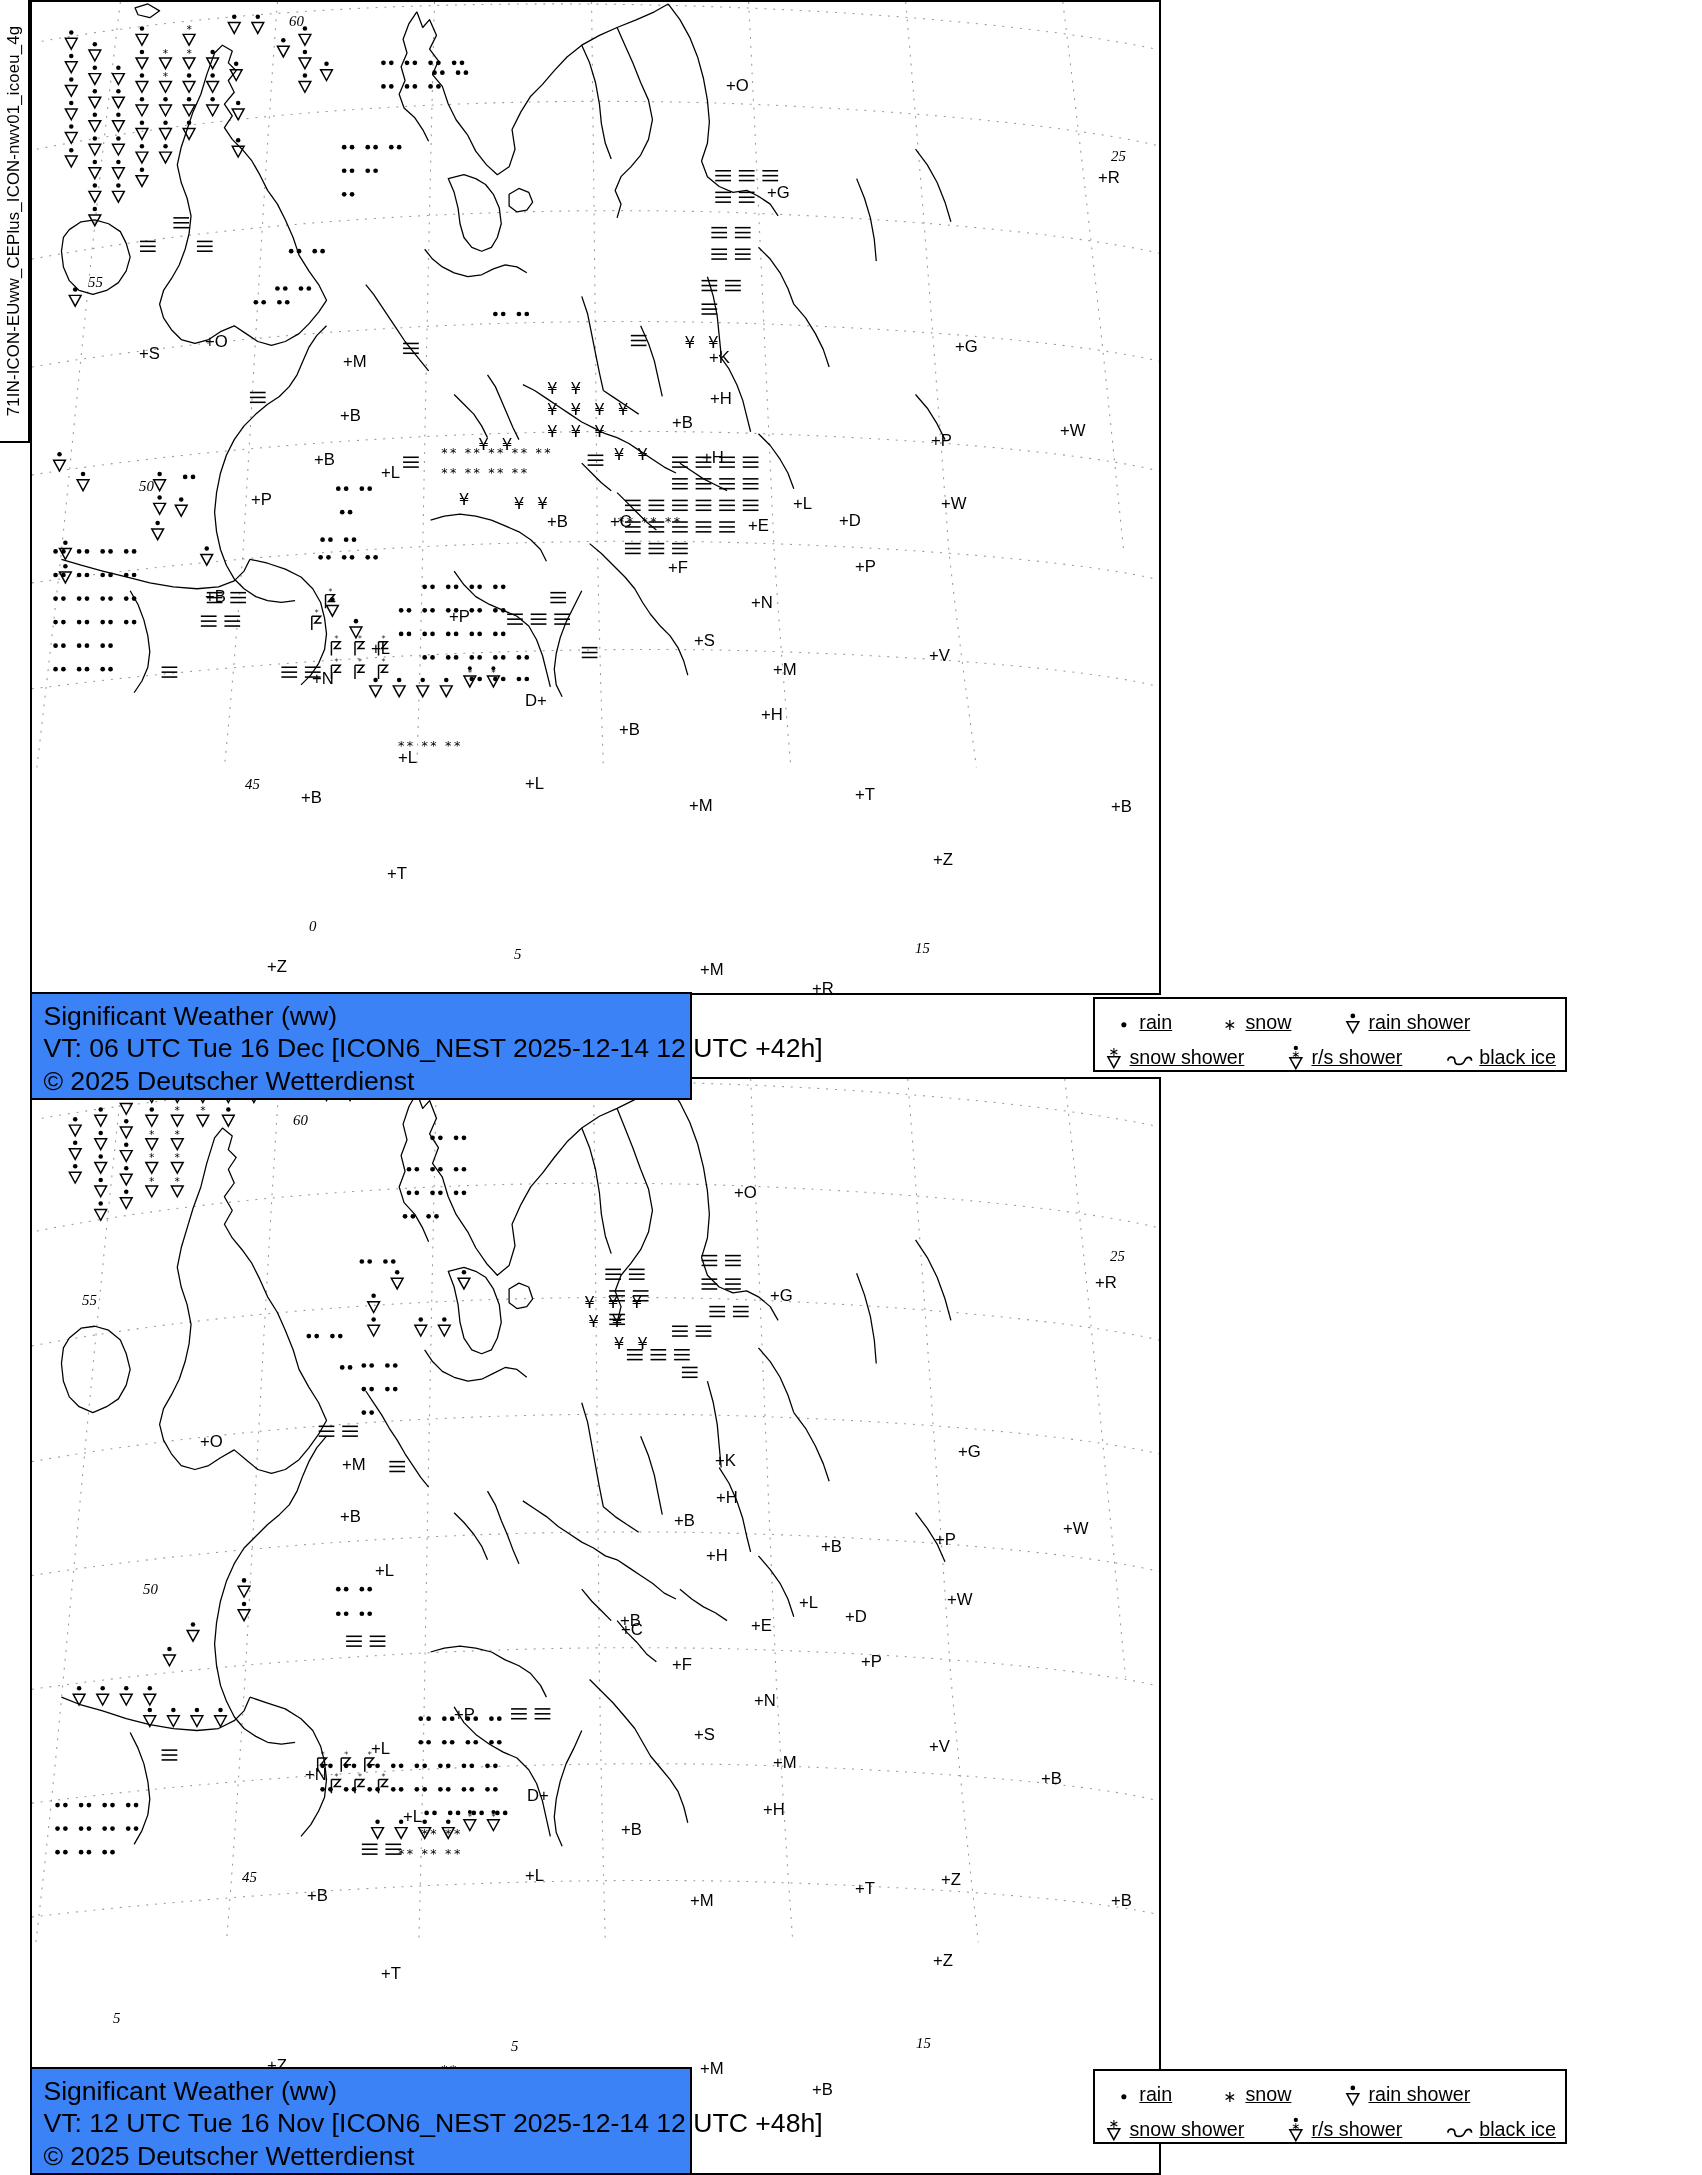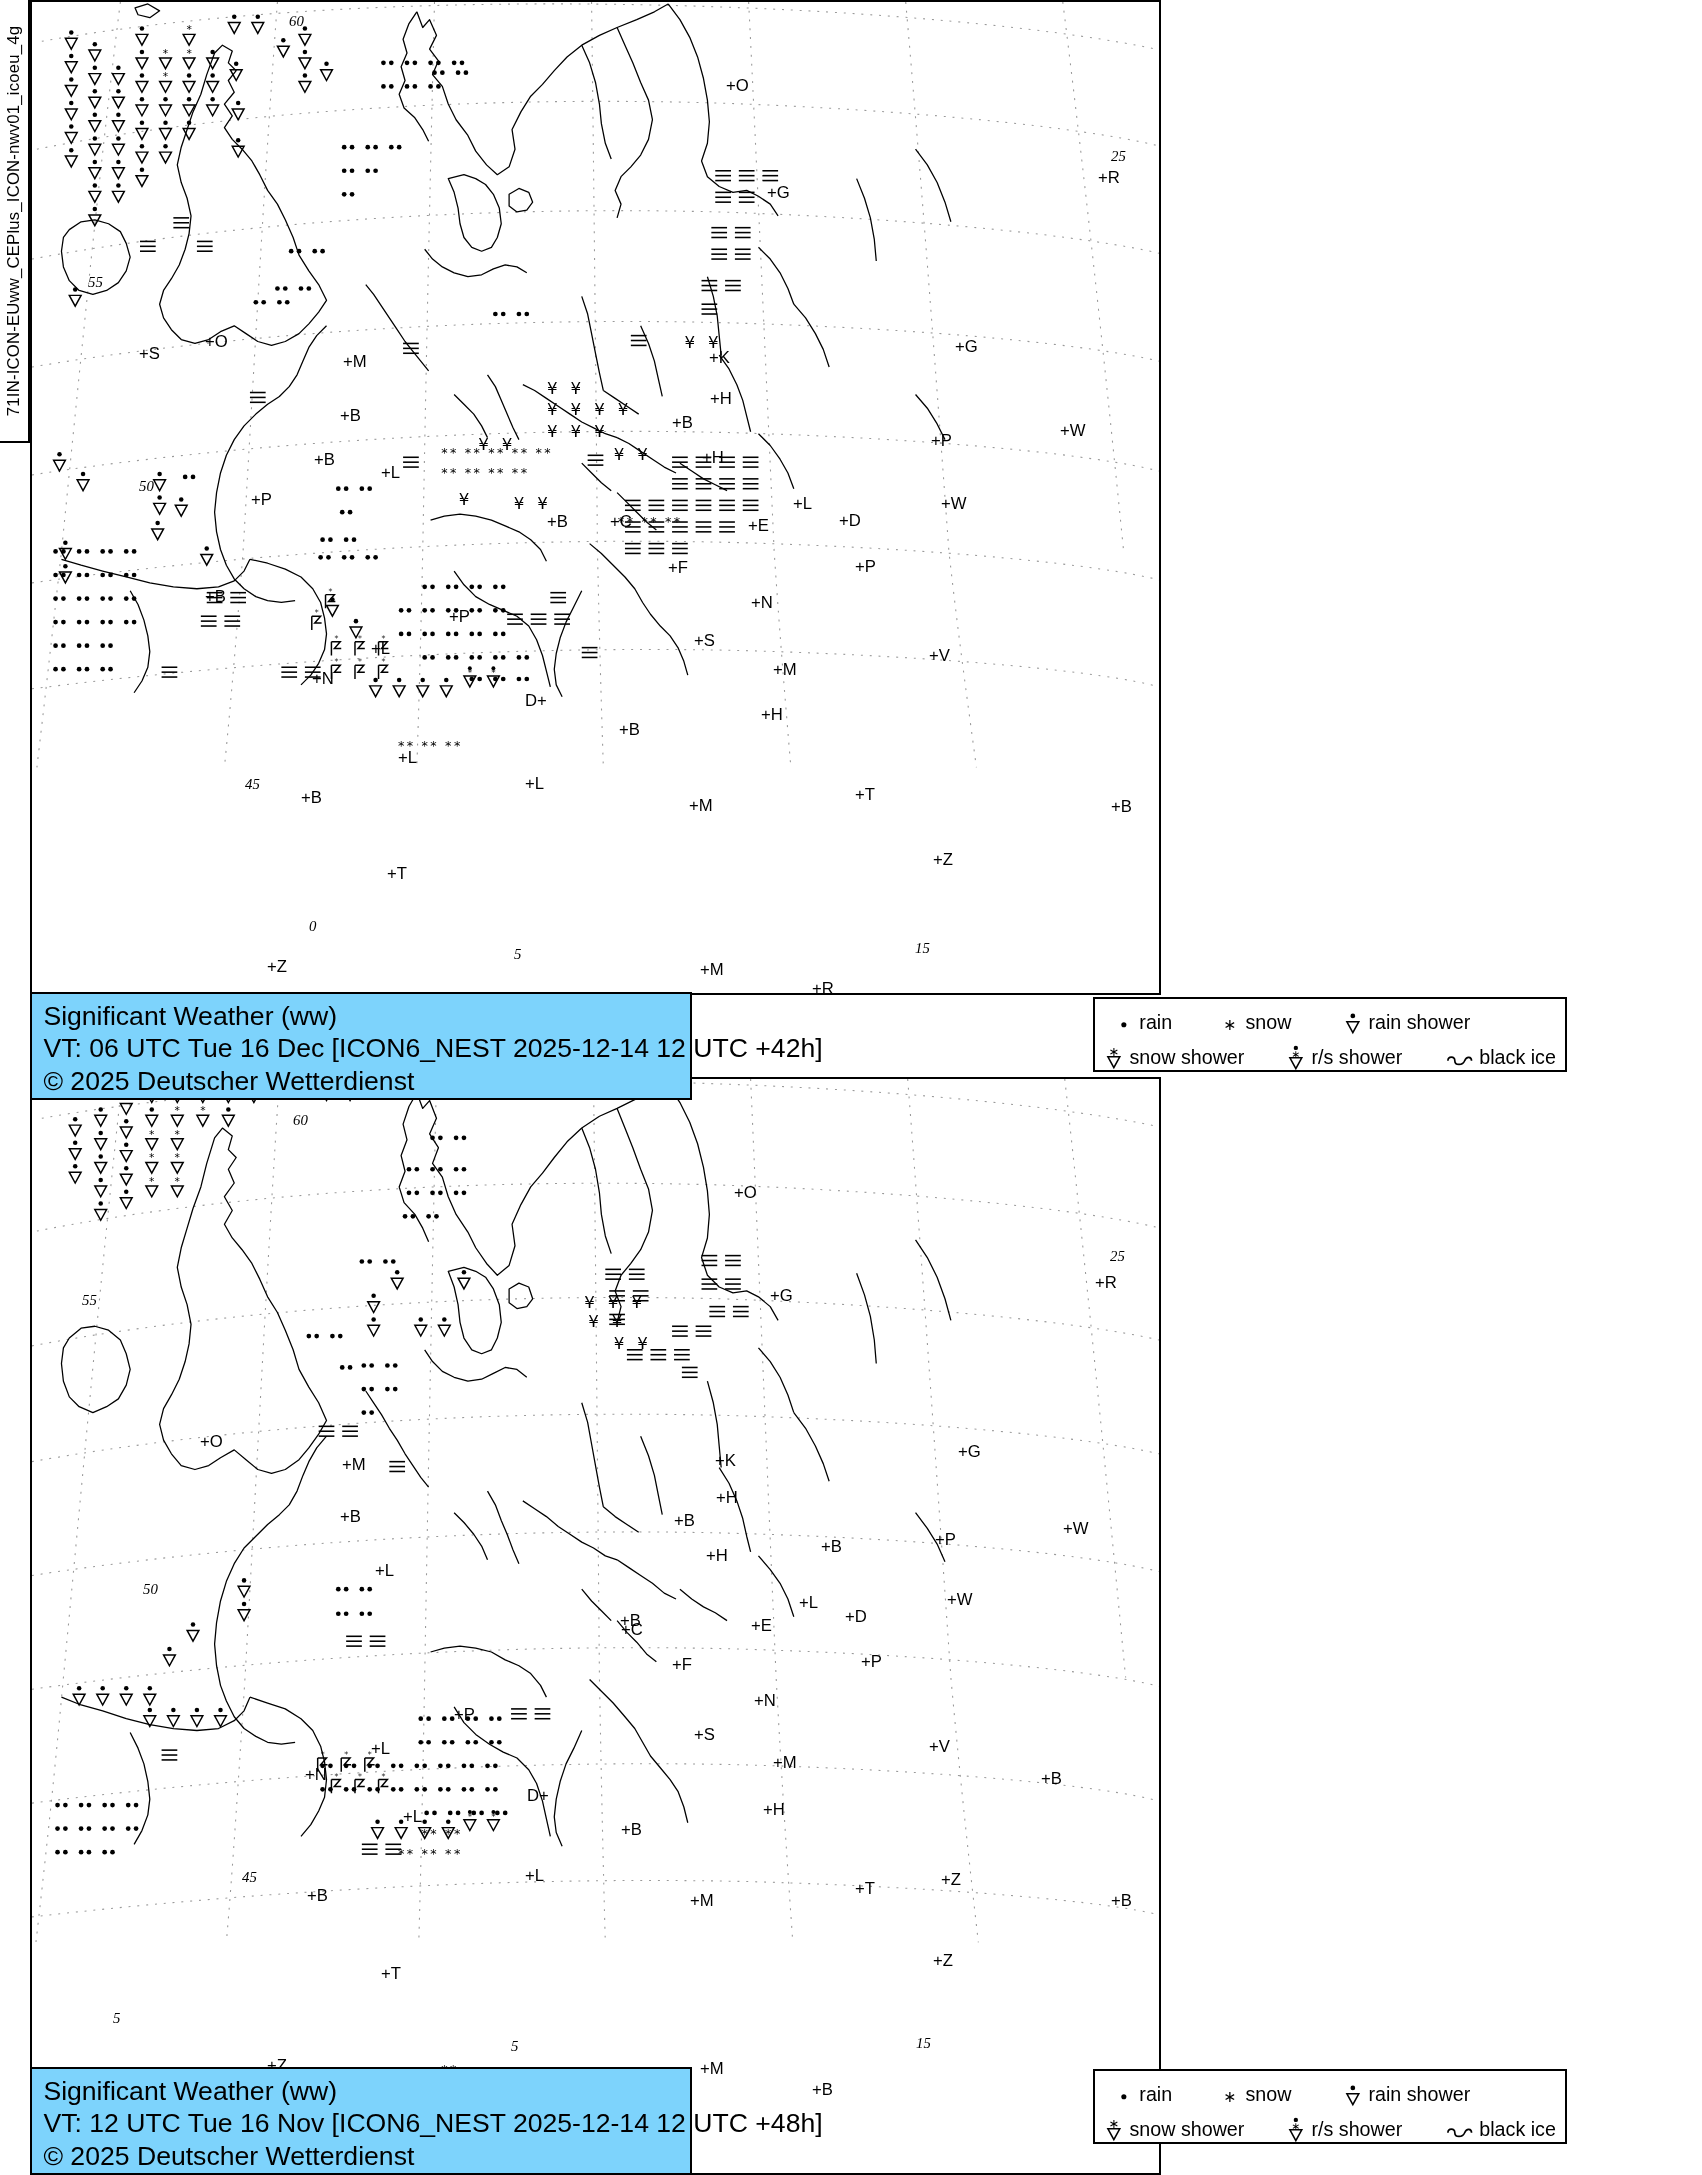--- a/index.html
+++ b/index.html
@@ -51,21 +51,21 @@
     position: absolute;
     left: 0; top: 0;
     width: 100%; height: 100%;
   }
   .map-canvas svg { display: block; width: 100%; height: 100%; }
 
   
   .caption-box {
     position: absolute;
     border: 2px solid #000;
-    background: #7dd3fc;
+    background: #3b82f6;
     padding: 5.9px 9.9px 7.9px 11.8px;
     z-index: 20;
   }
   .caption-box div {
     font-size: 26.6px;
     line-height: 32.5px;
     color: #000;
     white-space: nowrap;
     font-family: "Liberation Sans", sans-serif;
   }
@@ -86,20 +86,21 @@
   .legend-item {
     display: flex;
     align-items: center;
     white-space: nowrap;
   }
   .legend-item .lbl {
     font-size: 19.7px;
     color: #000;
     margin-left: 4.9px;
     font-family: "Liberation Sans", sans-serif;
+    text-decoration: underline;
   }
   .sym { display:inline-block; width: 21.7px; height: 29.6px; position: relative; }
   .sym svg { position:absolute; left:0; top:0; }
   .city {
     position: absolute;
     font-size: 16.7px;
     color: #000;
     white-space: nowrap;
     font-family: "Liberation Sans", sans-serif;
   }

